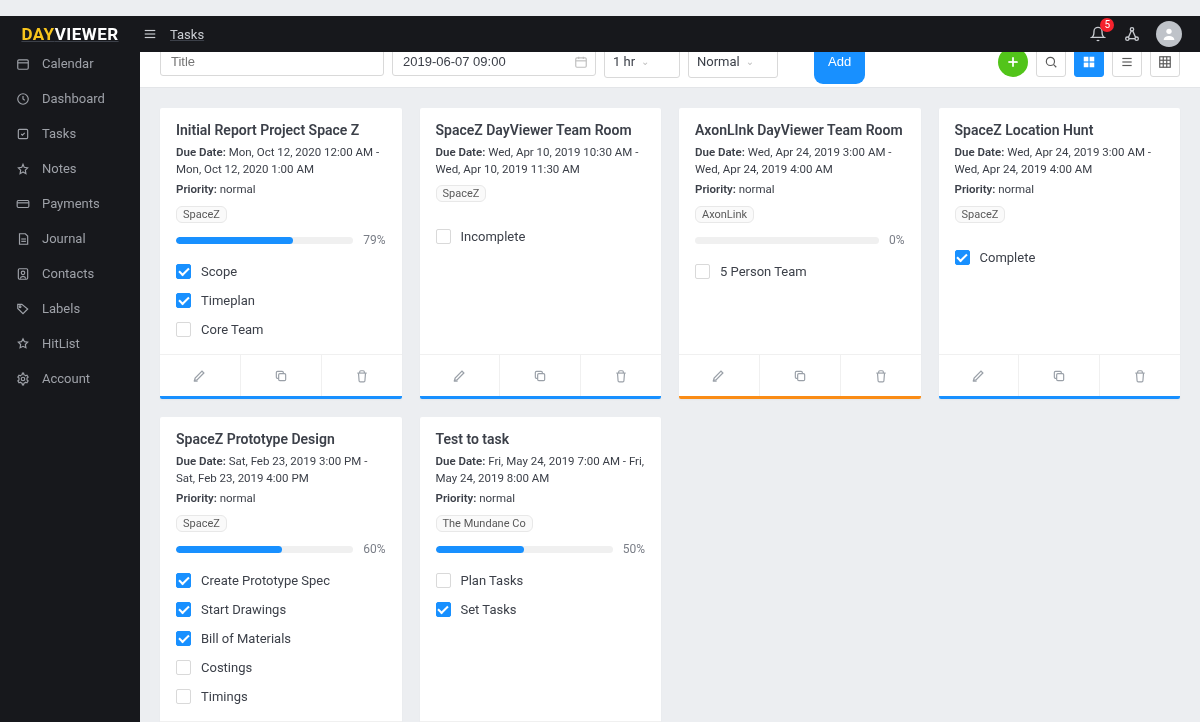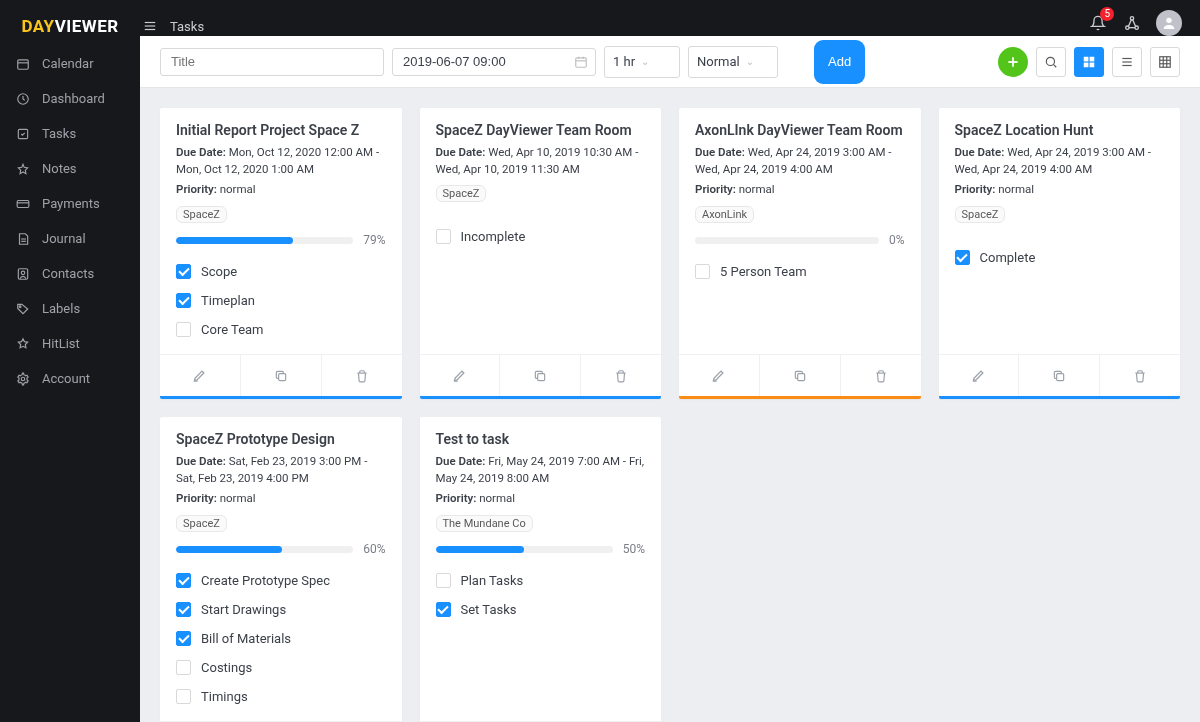--- a/index.html
+++ b/index.html
@@ -12,21 +12,21 @@
     --text:#3c4049;
     --text-light:#7a7e87;
     --blue:#1890ff;
     --green:#52c41a;
     --orange:#fa8c16;
     --purple:#722ed1;
   }
   * { box-sizing:border-box; }
   body { margin:0; font-family:-apple-system,BlinkMacSystemFont,"Segoe UI",Roboto,sans-serif; font-size:13px; color:var(--text); background:var(--body-bg);}
   
-  .topbar { position:fixed; top:0; left:0; right:0; height:36px; background:var(--sidebar-bg); display:flex; align-items:flex-end; z-index:10;}
+  .topbar { position:fixed; top:16px; left:0; right:0; height:36px; background:var(--sidebar-bg); display:flex; align-items:center; z-index:10;text-decoration:underline;}
   .logo { width:140px; display:flex; align-items:center; justify-content:center; font-weight:700; font-size:17px; letter-spacing:.5px;}
   .logo span:first-child { color:#f8c51c;}
   .logo span:last-child { color:#fff;}
   .crumb { color:#c9ccd1; display:flex; align-items:center; gap:10px; font-size:13px;}
   .top-icons { margin-left:auto; display:flex; align-items:center; gap:14px; padding-right:18px;}
   .top-icon { color:#c9ccd1; position:relative; width:20px; height:20px; display:flex; align-items:center; justify-content:center; cursor:pointer;}
   .badge { position:absolute; top:-6px; right:-6px; background:#f5222d; color:#fff; border-radius:8px; font-size:10px; padding:0 4px; line-height:14px;}
   .avatar { width:26px; height:26px; border-radius:50%; background:#bfc3c9; display:flex; align-items:center; justify-content:center;cursor:pointer;}
   
   .sidebar { position:fixed; top:36px; left:0; bottom:0; width:140px; background:var(--sidebar-bg); padding-top:10px;}

